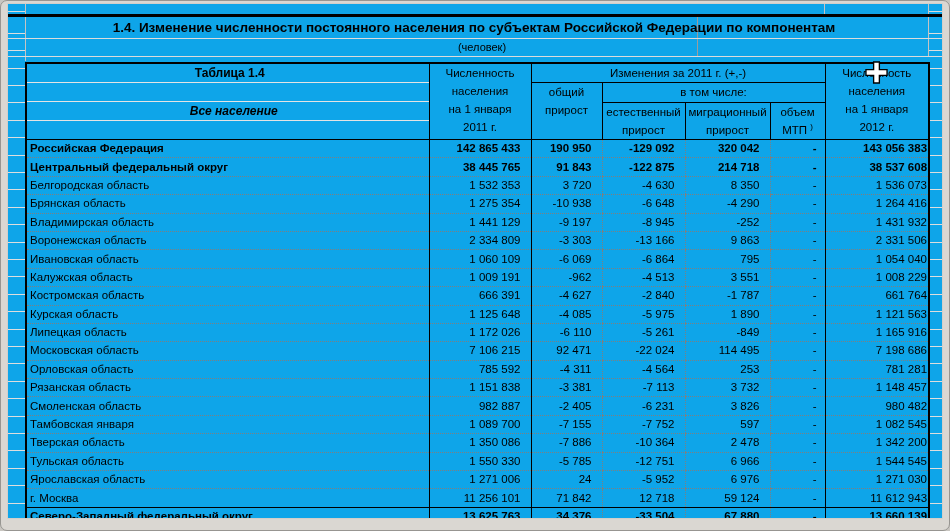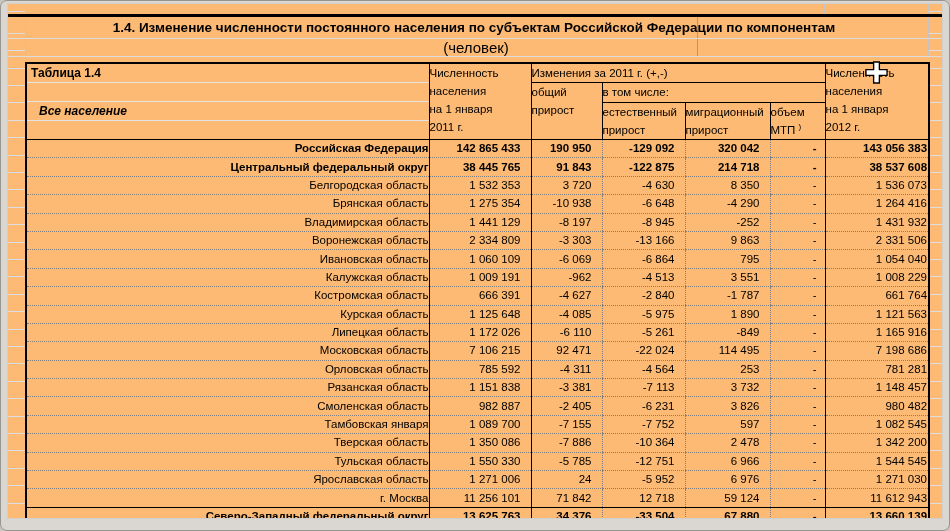--- a/index.html
+++ b/index.html
@@ -2,50 +2,50 @@
 <html lang="ru"><head>
 <meta charset="utf-8">
 <style>
   html,body{margin:0;padding:0;}
   body{
     width:950px;height:531px;position:relative;overflow:hidden;
     font-family:"Liberation Sans", sans-serif;color:#000;background:#c9c6c1;
   }
   
   .frame{position:absolute;inset:0;background:#dad7d2;border:1px solid #979591;border-radius:7px;}
-  .sheet{position:absolute;left:7px;top:3px;right:7px;bottom:12px;background:#fdba74;border:1px solid #d2cfca;overflow:hidden;}
+  .sheet{position:absolute;left:7px;top:3px;right:7px;bottom:12px;background:#0ea5e9;border:1px solid #d2cfca;overflow:hidden;}
 
   
   .sliver{position:absolute;top:0;bottom:0;background:repeating-linear-gradient(to bottom,transparent 0,transparent 16.4px,#dedede 16.4px,#dedede 17.4px);background-position:0 -5px;}
   .sliver.left{left:0;width:17px;}
   .sliver.right{right:0;width:13px;}
   .vline{position:absolute;width:1px;background:#c4c4c4;}
   .hline{position:absolute;height:1px;background:#dcdcdc;}
 
   .thick-rule{position:absolute;left:0;top:10px;width:100%;height:3px;background:#000;}
   .title{position:absolute;left:10px;top:13px;width:912px;height:21px;line-height:21px;text-align:center;font-weight:bold;font-size:13.5px;}
-  .subtitle{position:absolute;left:12px;top:35px;width:912px;height:17px;line-height:17px;text-align:center;font-size:15px;}
+  .subtitle{position:absolute;left:18px;top:35px;width:912px;height:17px;line-height:17px;text-align:center;font-size:11px;}
 
   .tablewrap{position:absolute;left:17px;top:58px;}
   table{border-collapse:collapse;table-layout:fixed;width:903px;border:2px solid #000;font-size:11.5px;}
   col.c-name{width:403px;}col.c-2011{width:102px;}col.c-tot{width:71px;}
   col.c-nat{width:83px;}col.c-mig{width:85px;}col.c-mtp{width:55px;}col.c-2012{width:104px;}
 
-  thead th{border:1px solid #000;padding:0;font-weight:normal;font-size:11.5px;vertical-align:top;text-align:left;}
+  thead th{border:1px solid #000;padding:0;font-weight:normal;font-size:11.5px;vertical-align:top;text-align:center;}
   thead .ln{height:18px;line-height:18px;white-space:nowrap;overflow:hidden;}
-  th.hname{text-align:left;}
+  th.hname{text-align:center;}
   th.hname .ln{border-bottom:1px solid #e4e4e4;padding-left:4px;}
   th.hname .ln:last-child{border-bottom:none;}
   th.hname .ln.tbl{font-weight:bold;font-size:12px;}
   th.hname .ln.grp{font-weight:bold;font-style:italic;font-size:12px;padding-left:12px;}
   sup.fn{font-size:8px;vertical-align:super;line-height:0;}
 
   tbody td{height:17.4px;line-height:17px;padding:0;border-bottom:1px dotted #7f7f7f;
     text-align:right;white-space:nowrap;overflow:hidden;}
-  tbody td.name{text-align:right;padding-left:16px;}
+  tbody td.name{text-align:left;padding-left:3px;}
   tbody td:nth-child(2),tbody td:nth-child(3),tbody td:nth-child(7){border-left:1px solid #000;}
   tbody td:nth-child(4),tbody td:nth-child(5),tbody td:nth-child(6){border-left:1px dotted #7f7f7f;}
   tbody td:nth-child(n+2){padding-right:10px;}
   tbody td:nth-child(6){padding-right:8px;}
   tbody td:nth-child(7){padding-right:1px;}
   tr.b td{font-weight:bold;}
   tr.sb td{border-bottom:1px solid #000;margin-top:40px;}
 
   
   .cursor{position:absolute;left:865px;top:61px;width:23px;height:23px;z-index:50;}
@@ -165,21 +165,21 @@
             <td>1 275 354</td>
             <td>-10 938</td>
             <td>-6 648</td>
             <td>-4 290</td>
             <td>-</td>
             <td>1 264 416</td>
           </tr>
           <tr>
             <td class="name">Владимирская область</td>
             <td>1 441 129</td>
-            <td>-8 197</td>
+            <td>-9 197</td>
             <td>-8 945</td>
             <td>-252</td>
             <td>-</td>
             <td>1 431 932</td>
           </tr>
           <tr>
             <td class="name">Воронежская область</td>
             <td>2 334 809</td>
             <td>-3 303</td>
             <td>-13 166</td>

